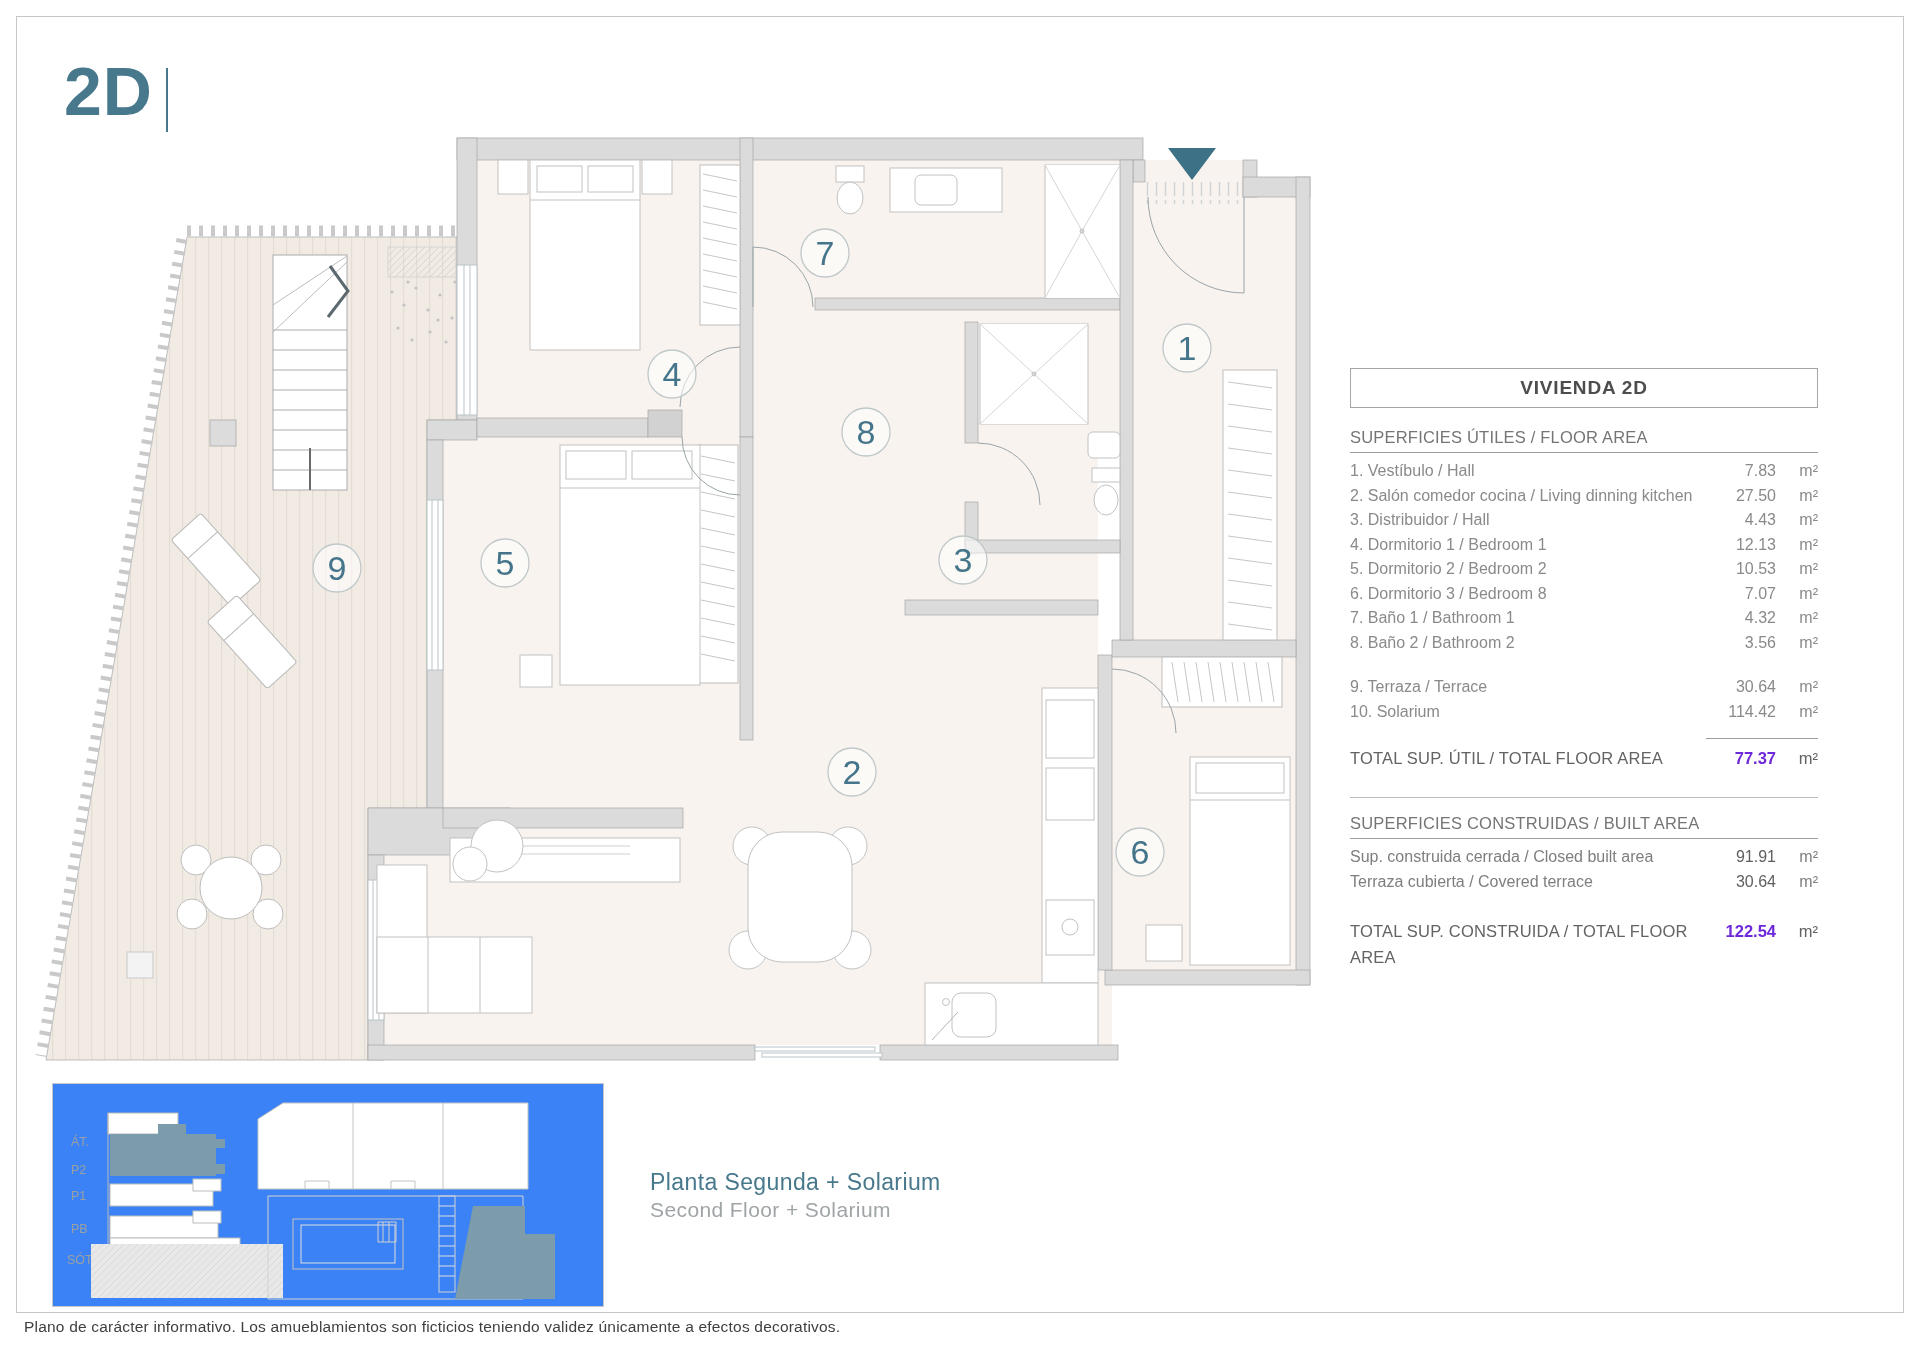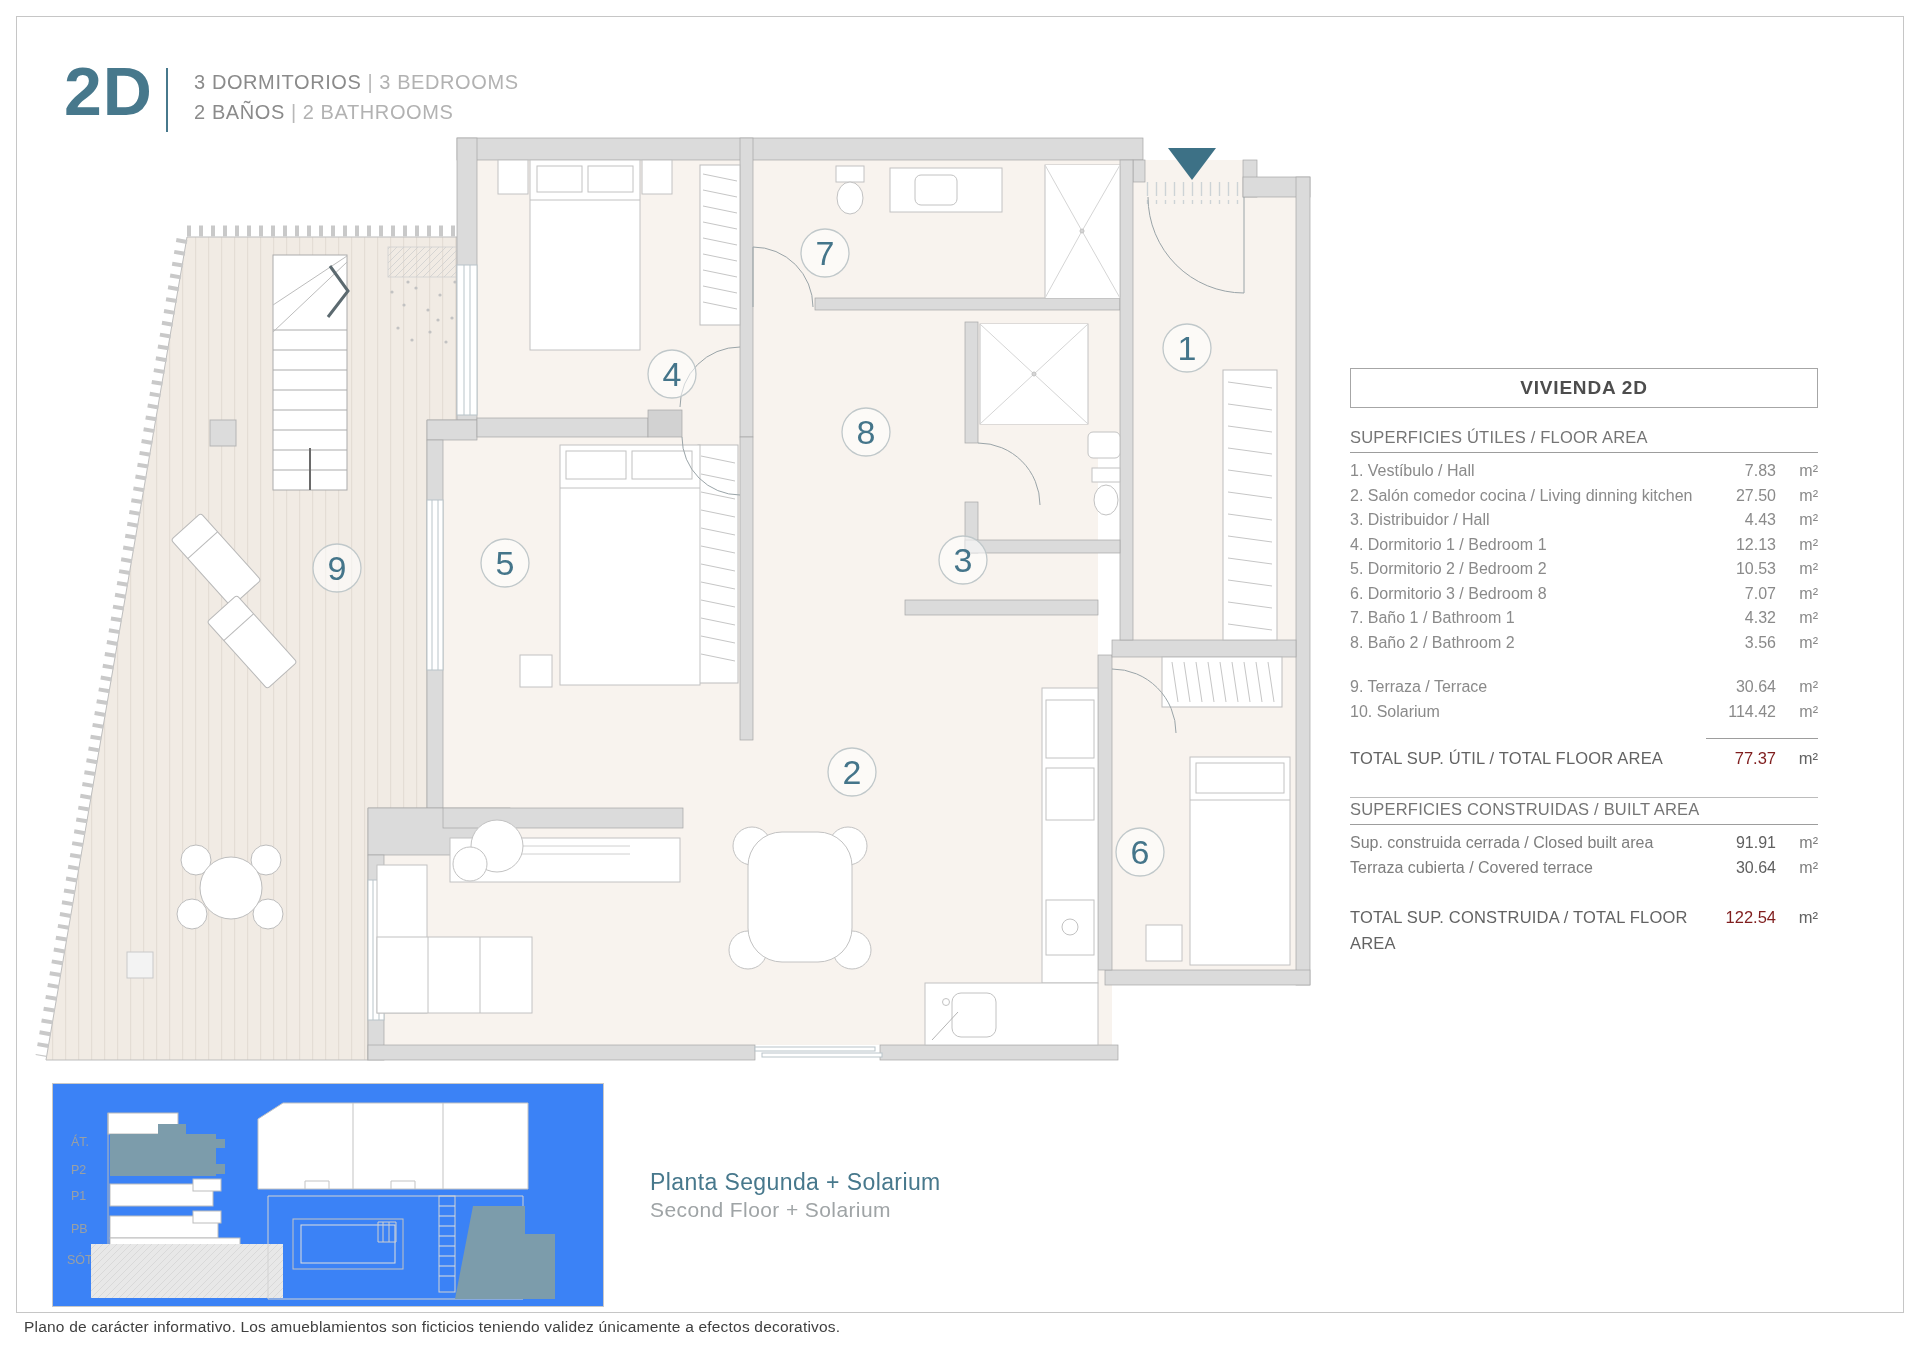--- a/index.html
+++ b/index.html
@@ -17,22 +17,22 @@
   .tbl{position:absolute;left:1350px;top:368px;width:468px;font-size:16px;color:#8a8a8a;}
   .tbl .titlebox{border:1px solid #a6a6a6;height:38px;line-height:38px;text-align:center;
      font-weight:bold;font-size:19px;color:#4d4d4d;letter-spacing:.8px;}
   .tbl .sec1{margin-top:20px;}
   .tbl .hd{font-size:16.5px;color:#757575;padding-bottom:5px;border-bottom:1px solid #9d9d9d;margin-bottom:6px;letter-spacing:.2px;}
   .row{display:flex;line-height:24.5px;}
   .row .lbl{flex:1;} .row .val{width:70px;text-align:right;} .row .unit{width:42px;text-align:right;}
   .gap20{height:20px;}
   .overline{width:112px;margin:14px 0 6px auto;border-top:1px solid #9d9d9d;}
   .trow{display:flex;line-height:26px;font-size:16.5px;color:#636363;}
-  .trow .lbl{flex:1;letter-spacing:.2px;} .trow .val{width:70px;text-align:right;color:#7f1d1d;} .trow .unit{width:42px;text-align:right;}
-  .sec2{margin-top:26px;border-top:1px solid #bcbcbc;padding-top:2px;}
+  .trow .lbl{flex:1;letter-spacing:.2px;} .trow .val{width:70px;text-align:right;color:#6d28d9;font-weight:bold;} .trow .unit{width:42px;text-align:right;}
+  .sec2{margin-top:26px;border-top:1px solid #bcbcbc;padding-top:16px;}
   .sec2 .row{color:#7e7e7e;} .sec2 .row .val{color:#5f5f5f;}
   .total2{margin-top:24px;}
 
   
   .inset{position:absolute;left:52px;top:1083px;width:550px;height:222px;border:1px solid #c8c8c8;background:#3b82f6;}
   .caption{position:absolute;left:650px;top:1168px;line-height:28px;}
   .caption .es{font-size:23px;color:#47788c;letter-spacing:.4px;}
   .caption .en{font-size:21px;color:#9fa4a6;letter-spacing:.4px;}
   .disclaimer{position:absolute;left:24px;top:1318px;font-size:15.5px;color:#3f3f3f;letter-spacing:.2px;}
 
@@ -42,28 +42,20 @@
   .lvl{fill:#9aa0a3;font-size:12.5px;}
 </style>
 </head>
 <body>
 
 <div id="page">
   <div class="frame"></div>
 
   <div class="hdr-unit">2D</div>
   <div class="hdr-bar"></div>
-  <div class="hdr-lines">
-    <div class="l">
-      <span class="t-dark">3 DORMITORIOS</span><span class="t-sep">|</span><span class="t-light">3 BEDROOMS</span>
-    </div>
-    <div class="l">
-      <span class="t-dark">2 BAÑOS</span><span class="t-sep">|</span><span class="t-light">2 BATHROOMS</span>
-    </div>
-  </div>
 
   <svg width="1920" height="1357" viewBox="0 0 1920 1357">
     <defs>
       <pattern id="deck" width="13" height="13" patternUnits="userSpaceOnUse">
         <rect width="13" height="13" fill="#f1ebe4"></rect>
           <path d="M0.5,0 V13" stroke="#e4ddd5" stroke-width="1.4"></path>
       </pattern>
       <pattern id="hatch" width="7" height="7" patternUnits="userSpaceOnUse">
         <path d="M0,7 L7,0" stroke="#cfcfcf" stroke-width="0.8"></path>
       </pattern>

